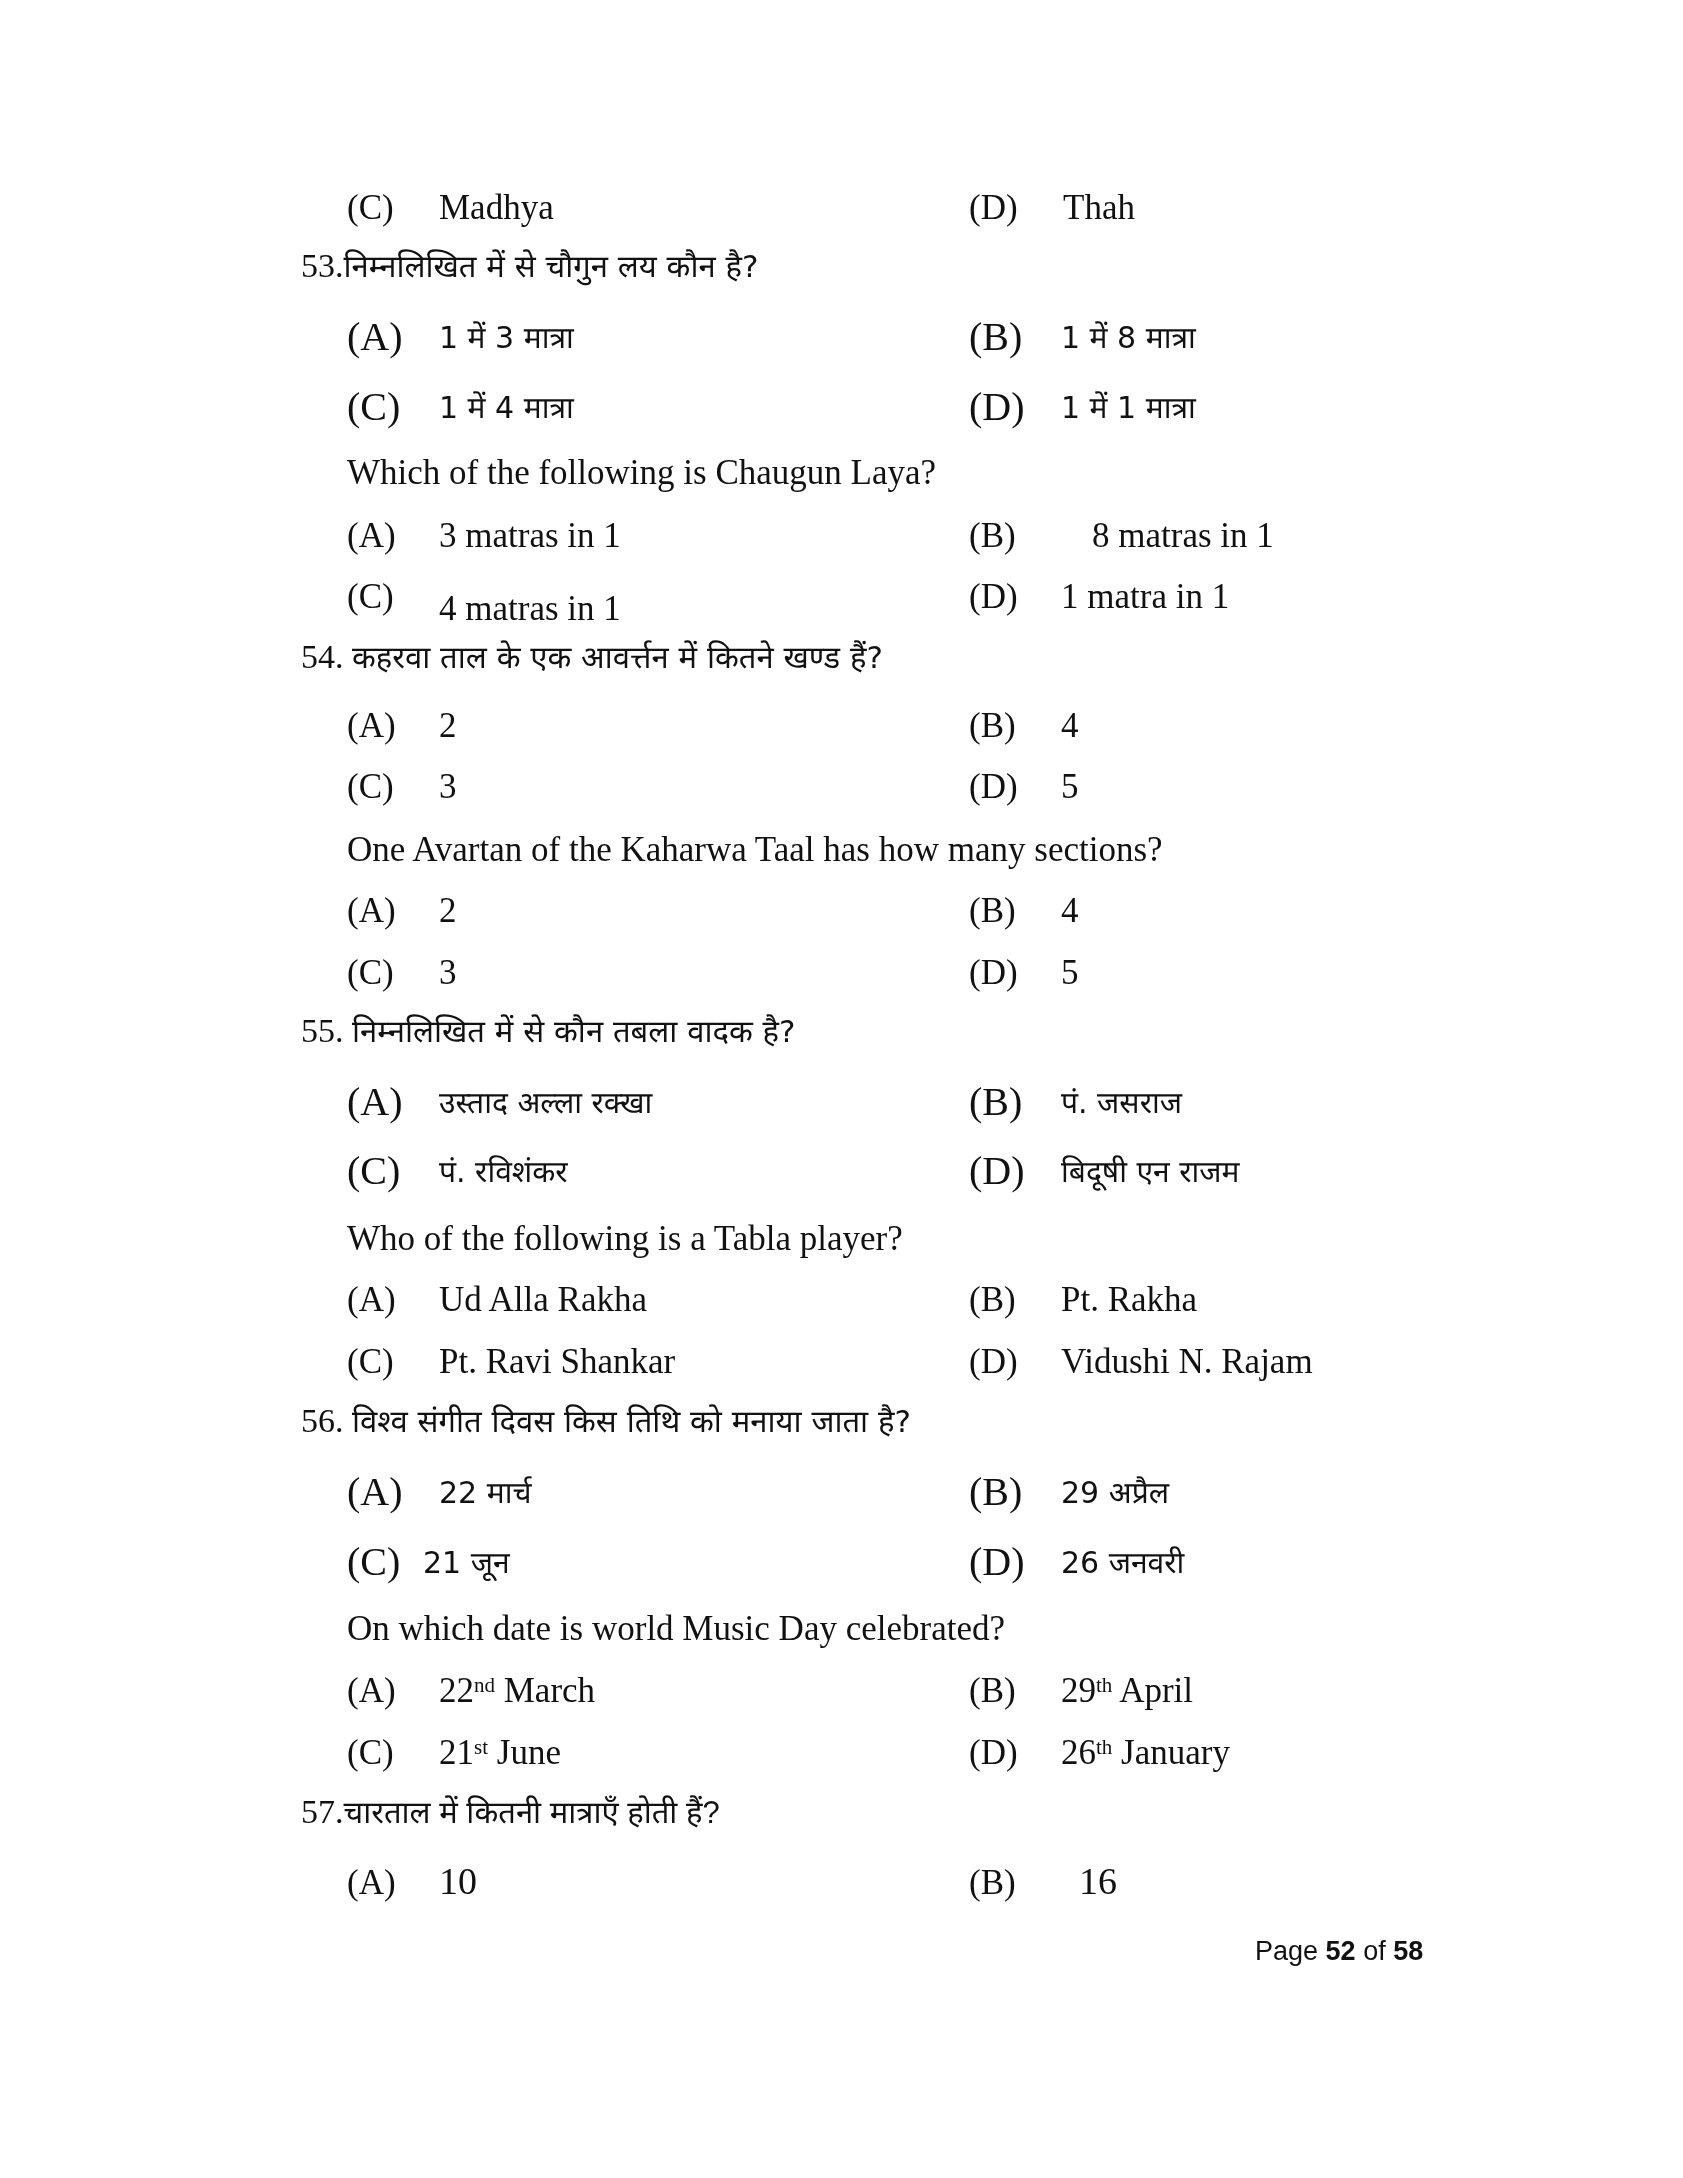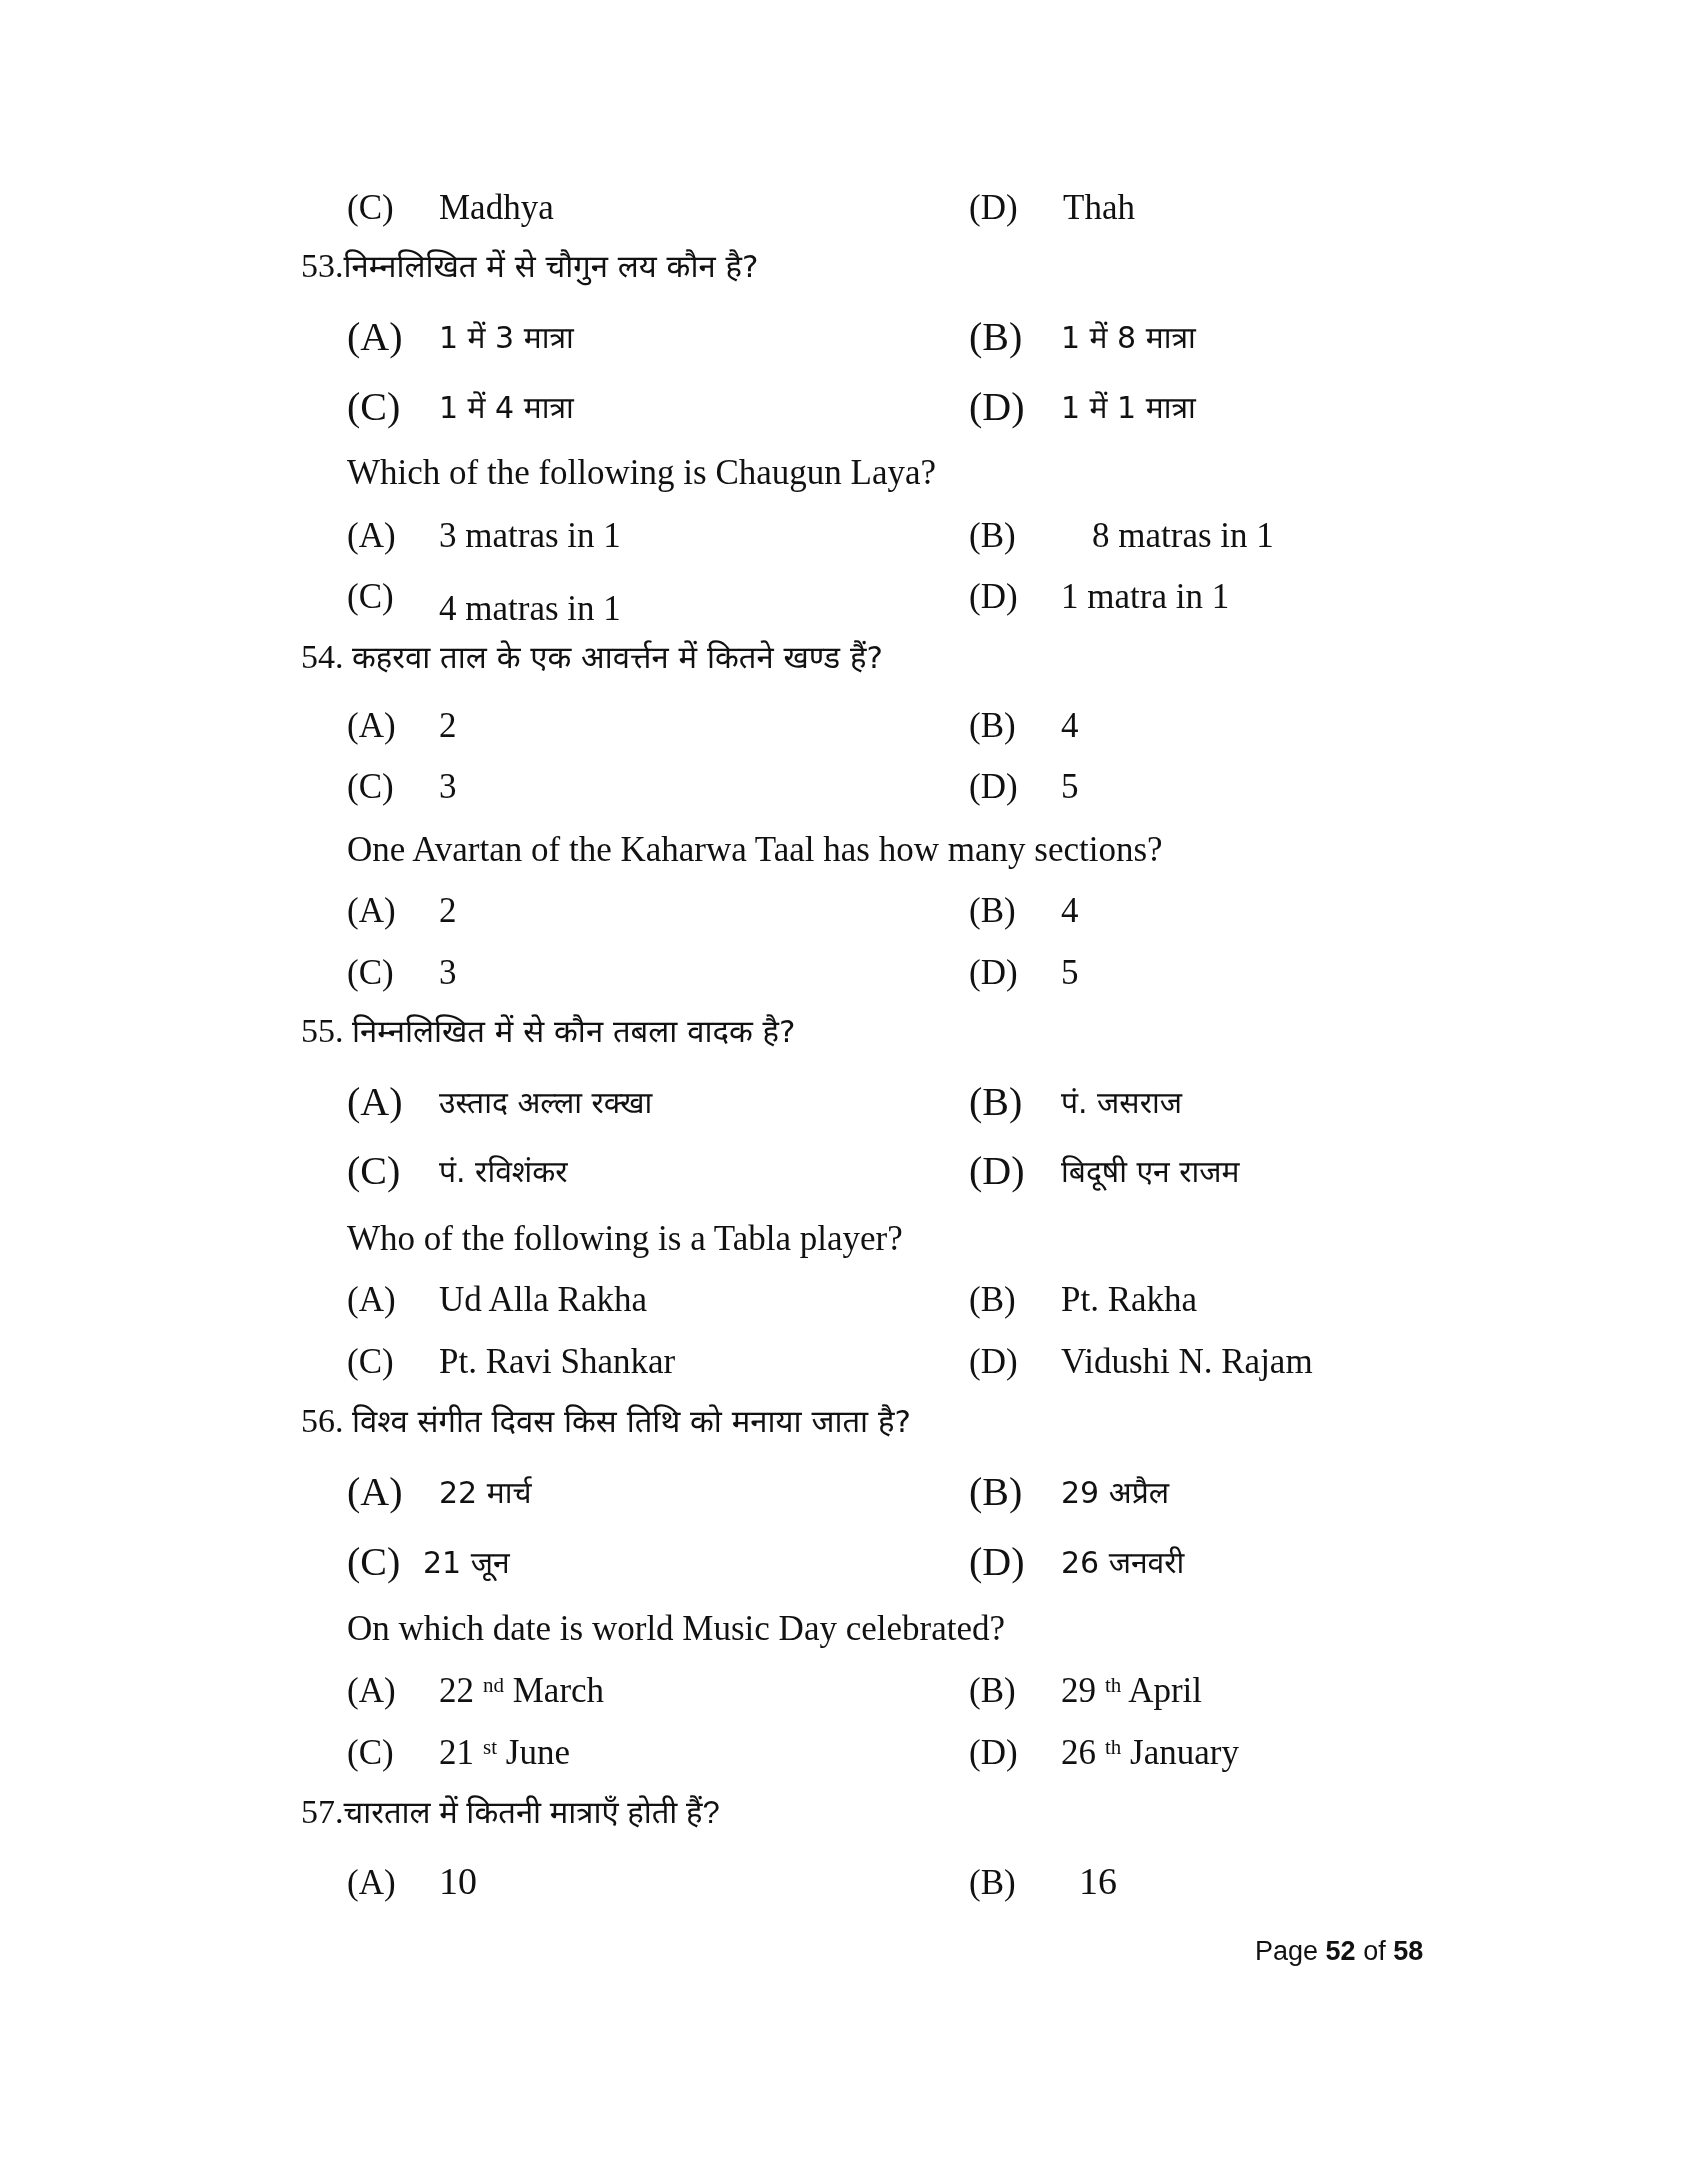--- a/index.html
+++ b/index.html
@@ -7,21 +7,21 @@
   .serif { font-family: "Liberation Serif", "DejaVu Serif", serif; }
   .sans { font-family: "Liberation Sans", "DejaVu Sans", sans-serif; }
   .line { position:absolute; white-space:nowrap; line-height:1; }
   .q { left:301px; font-size:34px; }
   .eq { left:347px; font-size:35px; }
   .lbl { font-size:35px; }
   .lbl.big { font-size:40px; }
   .opt { font-size:35px; }
   .opt.hi { font-size:30px; font-family: "DejaVu Sans", sans-serif; }
   .opt.num { font-size:38px; }
-  sup { font-size:0.6em; vertical-align:0.5em; line-height:0;margin-left:9px; }
+  sup { font-size:0.6em; vertical-align:0.5em; line-height:0; }
   .footer { position:absolute; left:1255px; top:1936px; font-size:27px; font-family:"Liberation Sans", sans-serif; }
   .footer b { font-weight:bold; }
 </style>
 </head>
 <body>
 
 <div class="line serif lbl" style="left:347px;top:190px;">(C)</div>
 <div class="line serif opt" style="left:439px;top:190px;">Madhya</div>
 <div class="line serif lbl" style="left:969px;top:190px;">(D)</div>
 <div class="line serif opt" style="left:1063px;top:190px;">Thah</div>

